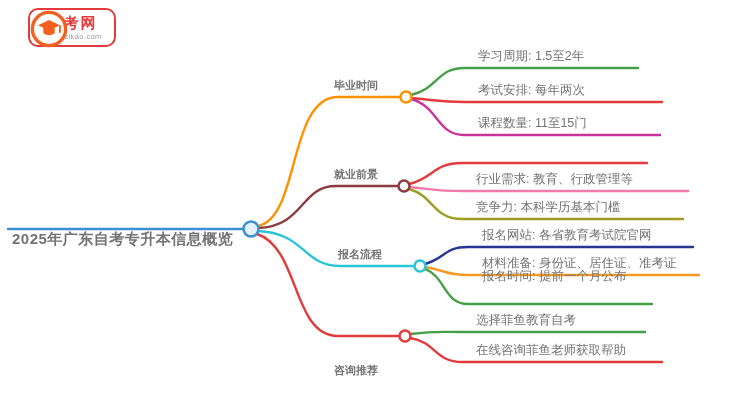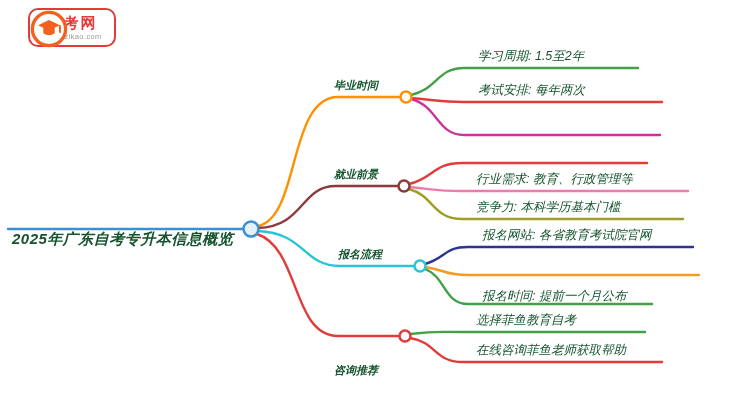--- a/index.html
+++ b/index.html
@@ -1,19 +1,19 @@
 <!DOCTYPE html>
 <html><head>
 <meta charset="utf-8">
 <style>
   html,body{margin:0;padding:0;background:#ffffff;}
   .stage{position:relative;width:750px;height:410px;background:#fff;overflow:hidden;
          font-family:"Liberation Sans","DejaVu Sans",sans-serif;}
   .stage svg{position:absolute;left:0;top:0;}
-  .label{position:absolute;white-space:nowrap;color:#14532d;font-style:italic;}
+  .label{position:absolute;white-space:nowrap;color:#737373;}
   .central-label{font-size:15px;font-weight:bold;letter-spacing:0.5px;margin-top:24px;}
   .branch-label{font-size:11px;font-weight:600;}
   .leaf-label{font-size:12.5px;font-weight:500;}
   .logo{position:absolute;left:28px;top:8px;display:flex;align-items:center;gap:6px;
         border:2px solid #e23b3b;border-radius:10px;padding:4px 12px 4px 6px;background:#fff;}
   .logo-texts{display:flex;flex-direction:column;align-items:center;line-height:1.2;}
   .logo-title{font-size:15px;font-weight:bold;color:#e23b3b;letter-spacing:2px;}
   .logo-sub{font-size:7.5px;color:#9a9a9a;letter-spacing:0.4px;}
 </style>
 </head>
@@ -71,23 +71,25 @@
 
   <div class="label central-label" style="left:12px;top:206px;">2025年广东自考专升本信息概览</div>
 
   <div class="label branch-label" style="left:334px;top:78px;">毕业时间</div>
   <div class="label branch-label" style="left:334px;top:167px;text-align:center;">就业前景</div>
   <div class="label branch-label" style="left:338px;top:247px;text-align:center;">报名流程</div>
   <div class="label branch-label" style="left:334px;top:317px;margin-top:46px;">咨询推荐</div>
 
   <div class="label leaf-label" style="left:478px;top:48px;">学习周期: 1.5至2年</div>
   <div class="label leaf-label" style="left:478px;top:82px;">考试安排: 每年两次</div>
+  <div class="label leaf-label" style="left:478px;top:115px;">课程数量: 11至15门</div>
 
   <div class="label leaf-label" style="left:476px;top:171px;">行业需求: 教育、行政管理等</div>
   <div class="label leaf-label" style="left:476px;top:199px;">竞争力: 本科学历基本门槛</div>
 
   <div class="label leaf-label" style="left:482px;top:227px;">报名网站: 各省教育考试院官网</div>
-  <div class="label leaf-label" style="left:482px;top:288px;">报名时间: 提前一个月公布</div>
+  <div class="label leaf-label" style="left:482px;top:255px;">材料准备: 身份证、居住证、准考证</div>
+  <div class="label leaf-label" style="left:482px;top:268px;">报名时间: 提前一个月公布</div>
 
   <div class="label leaf-label" style="left:476px;top:342px;">在线咨询菲鱼老师获取帮助</div>
   <div class="label leaf-label" style="left:476px;top:312px;">选择菲鱼教育自考</div>
 
 </div>
 
 </body></html>

